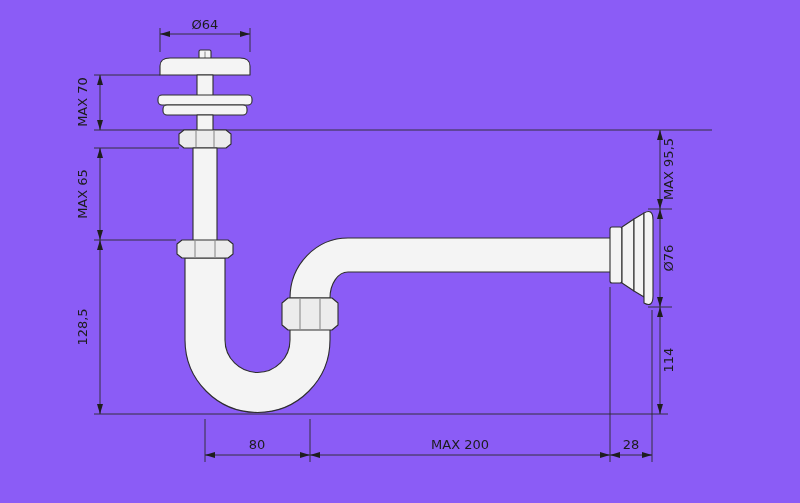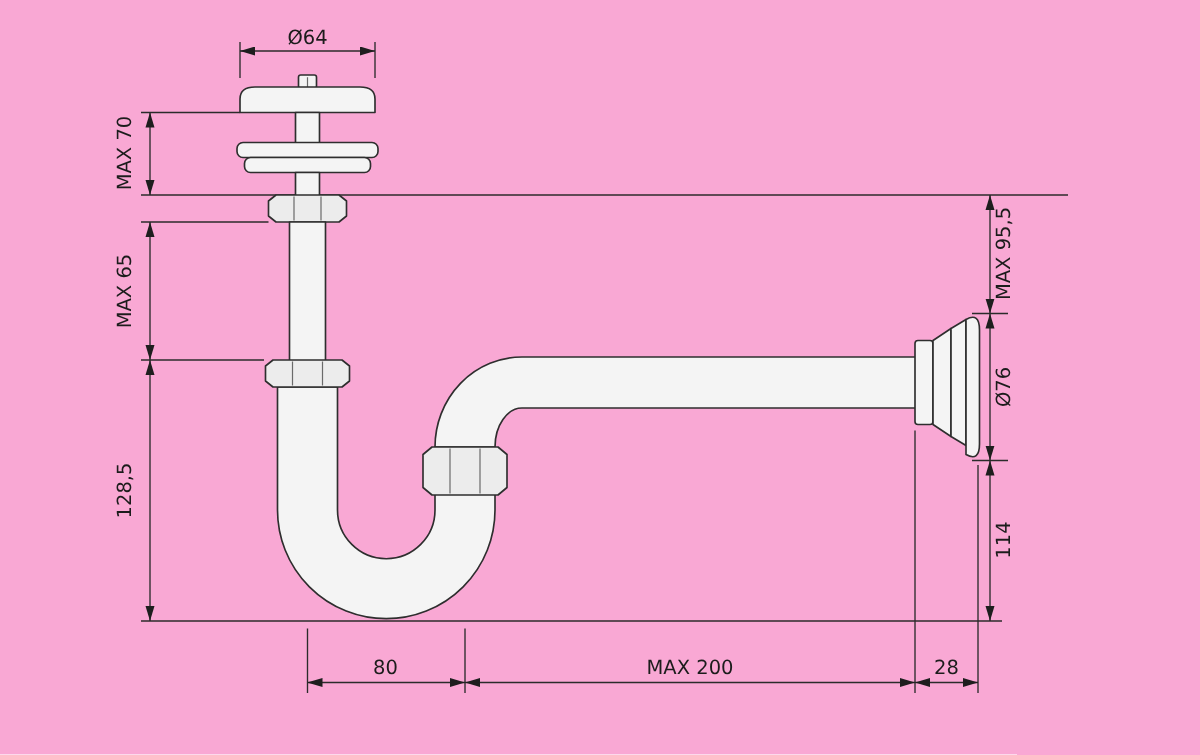--- a/index.html
+++ b/index.html
@@ -1,16 +1,16 @@
 <!DOCTYPE html>
 <html><head>
 <meta charset="utf-8">
 <style>
   html,body{margin:0;padding:0;background:#ffffff;}
-  .canvas{position:relative;width:800px;height:503px;background:#f9a8d4;overflow:hidden;}
+  .canvas{position:relative;width:800px;height:503px;background:#8b5cf6;overflow:hidden;}
   svg{display:block;}
   .ext{stroke:#2b2b2b;stroke-width:0.9;fill:none;}
   .dim{stroke:#2b2b2b;stroke-width:0.9;fill:none;}
   .part{stroke:#2e2e2e;stroke-width:1.1;stroke-linejoin:round;fill:#f4f4f4;}
   .nut{fill:#ececec;}
   .facet{stroke:#6a6a6a;stroke-width:0.8;fill:none;}
   .lbl{font-family:"DejaVu Sans", sans-serif;font-size:13px;fill:#1c1c1c;}
 </style>
 </head>
 <body>

